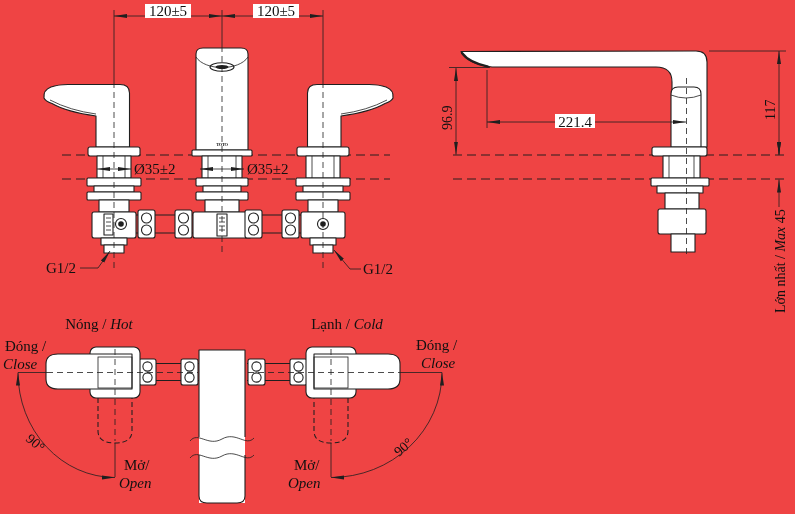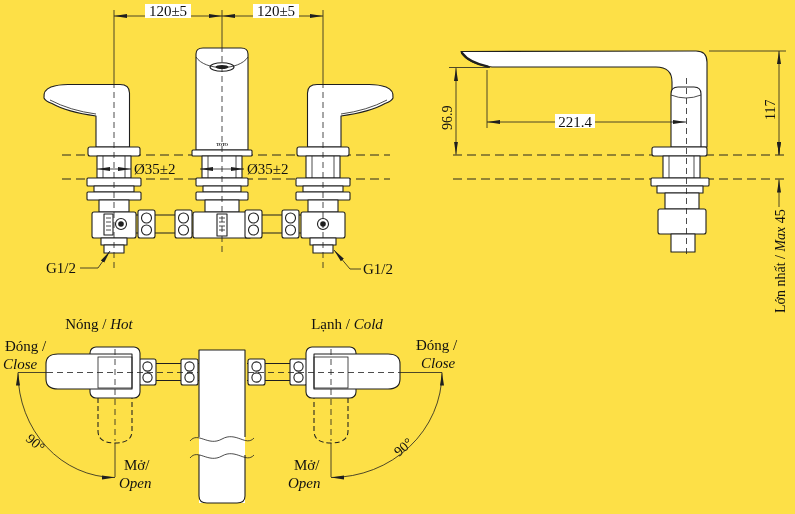--- a/index.html
+++ b/index.html
@@ -1,16 +1,16 @@
 <!DOCTYPE html>
 <html><head>
 <meta charset="utf-8">
 <style>
   html,body{margin:0;padding:0;background:#fff;}
-  .page{position:relative;width:795px;height:514px;background:#fde047;overflow:hidden;}
+  .page{position:relative;width:795px;height:514px;background:#ef4444;overflow:hidden;}
   svg{display:block;}
   .s   {stroke:#1f1f1f;stroke-width:1.1;fill:none;stroke-linejoin:round;stroke-linecap:butt;}
   .sw  {stroke:#1f1f1f;stroke-width:1.1;fill:#ffffff;stroke-linejoin:round;}
   .thin{stroke:#1f1f1f;stroke-width:0.8;fill:none;}
   .dash{stroke:#1f1f1f;stroke-width:0.95;fill:none;stroke-dasharray:9 5;}
   .cl  {stroke:#1f1f1f;stroke-width:0.8;fill:none;stroke-dasharray:6 4;}
   .hid {stroke:#1f1f1f;stroke-width:1.05;fill:none;stroke-dasharray:5 3;}
   .mask{fill:#ffffff;stroke:none;}
   .fill{fill:#1f1f1f;stroke:none;}
   text{font-family:"Liberation Serif","DejaVu Serif",serif;font-size:15px;fill:#111;}

